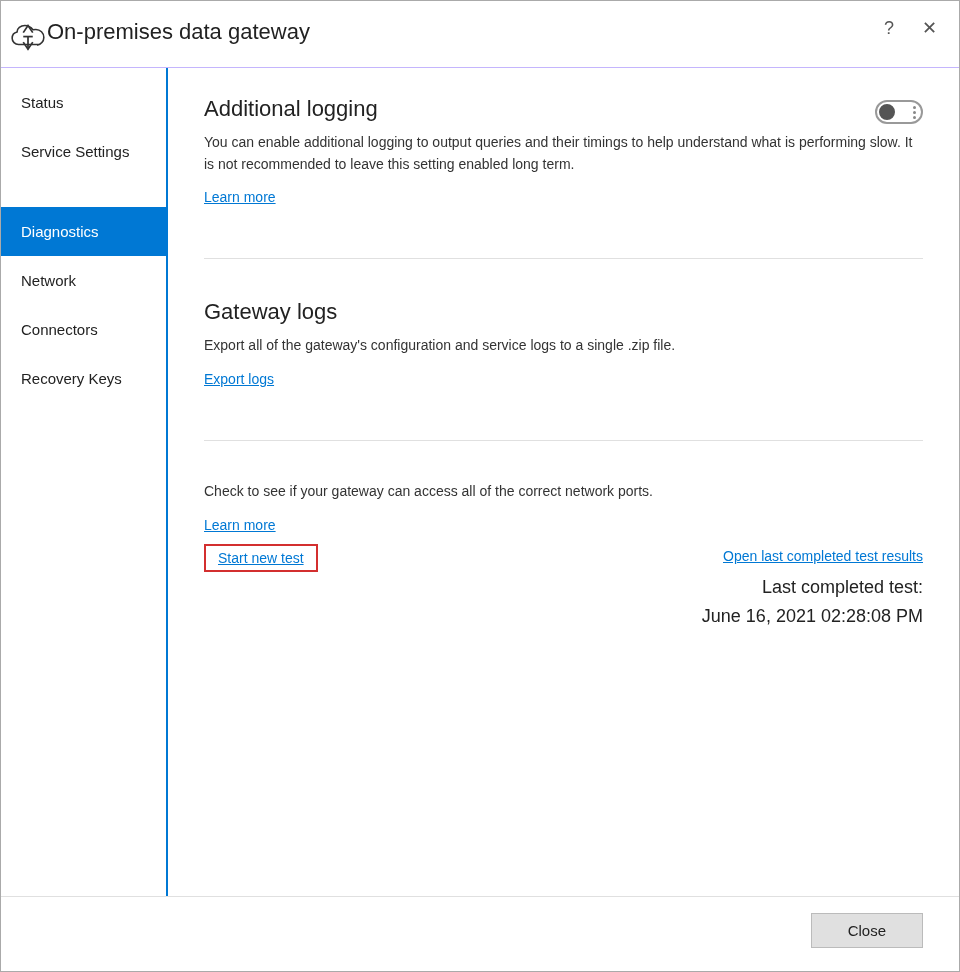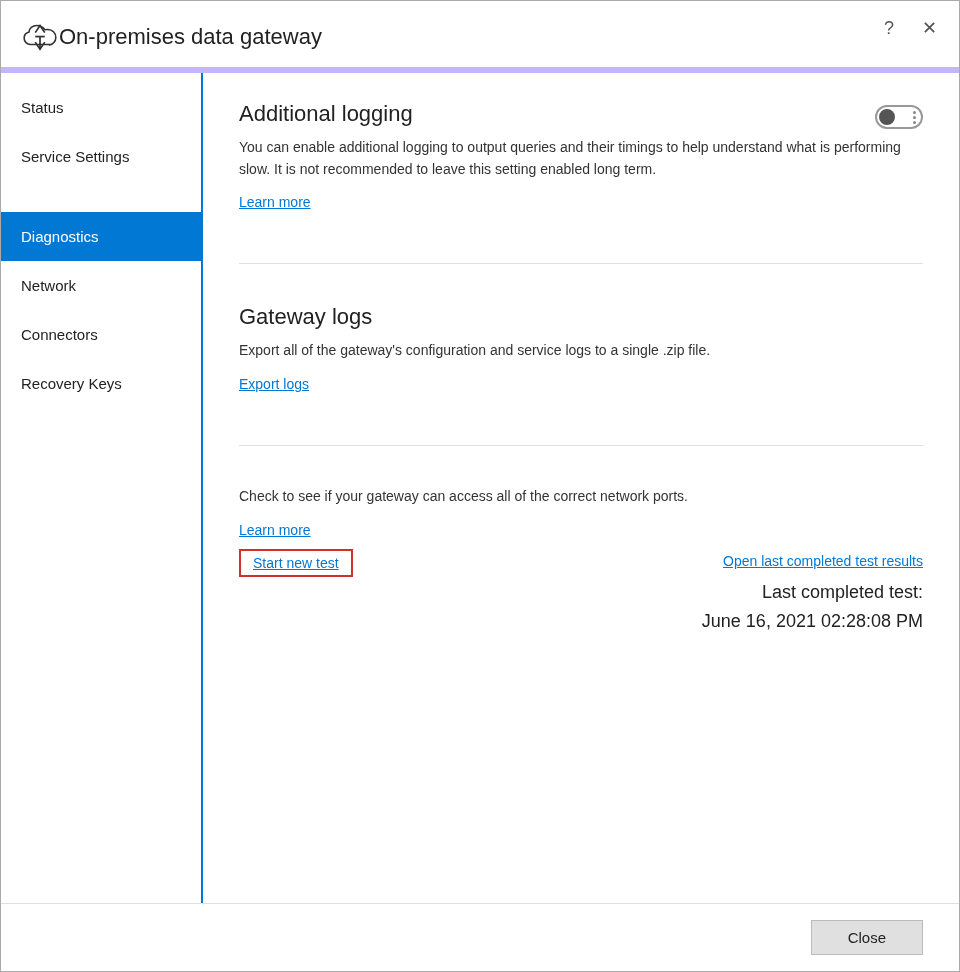--- a/index.html
+++ b/index.html
@@ -16,23 +16,23 @@
       min-height: 972px;
       background: #fff;
       border: 1px solid #aaa;
       box-shadow: 0 4px 24px rgba(0,0,0,0.35);
       display: flex;
       flex-direction: column;
       position: relative;
     }
     .title-bar {
       display: flex;
-      align-items: center;
-      padding: 18px 20px 12px 20px;
-      border-bottom: 6px solid #c4b5fd;
+      align-items: flex-start;
+      padding: 18px 20px 12px 8px;
+      border-bottom: 1px solid #c4b5fd;
       position: relative;
     }
     .title-bar-text {
       font-size: 22px;
       font-weight: 400;
       color: #222;
     }
     .title-bar-controls {
       position: absolute;
       right: 16px;
@@ -48,21 +48,21 @@
       border: none;
       padding: 2px 6px;
     }
 
     .body {
       display: flex;
       flex: 1;
     }
 
     .sidebar {
-      width: 202px;
+      width: 167px;
       border-right: 2px solid #0078d4;
       padding-top: 10px;
       flex-shrink: 0;
     }
     .sidebar-item {
       padding: 16px 20px;
       font-size: 15px;
       color: #222;
       cursor: pointer;
       user-select: none;
@@ -186,21 +186,21 @@
       text-align: right;
       font-size: 18px;
       color: #222;
       line-height: 1.6;
       margin-top: 8px;
     }
 
     .footer {
       display: flex;
       justify-content: flex-end;
-      padding: 16px 36px 16px 36px;
+      padding: 16px 36px 23px 36px;
       border-top: 1px solid #e0e0e0;
     }
 
     .close-btn {
       background: #e0e0e0;
       border: 1px solid #bbb;
       padding: 8px 36px;
       font-size: 15px;
       color: #222;
       cursor: pointer;

